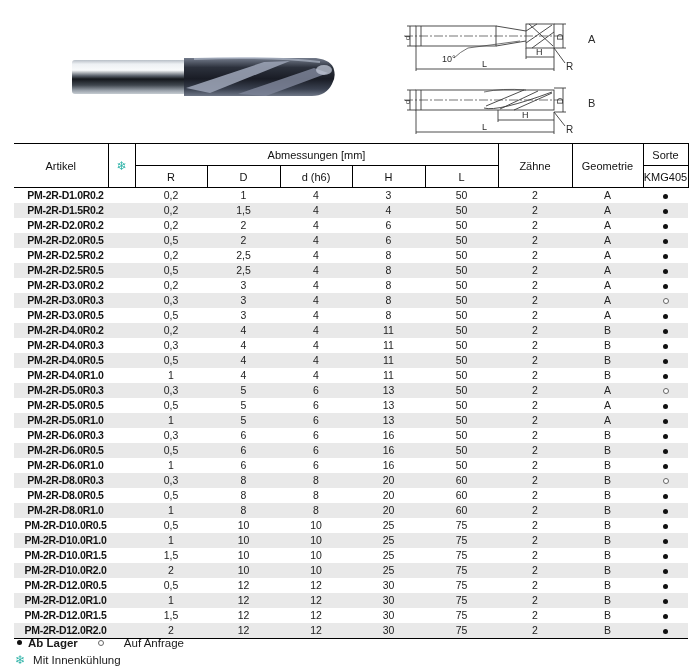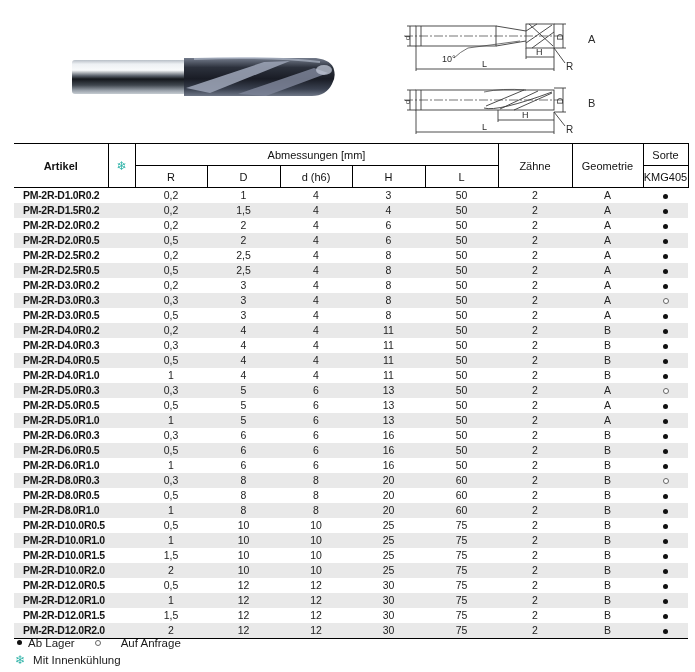--- a/index.html
+++ b/index.html
@@ -16,37 +16,37 @@
   table.catalog {
     position:absolute; left:14px; top:143px; width:674px;
     border-collapse:collapse; table-layout:fixed;
     border-top:1.5px solid #000; border-bottom:1px solid #000;
   }
   table.catalog thead th {
     font-weight:normal; font-size:11px; color:#111;
     border:1px solid #000; height:21px; padding:0; background:#fff;
     overflow:hidden; white-space:nowrap;
   }
-  table.catalog thead th.no-left { border-left:none;font-weight:bold; }
+  table.catalog thead th.no-left { border-left:none; }
   table.catalog thead th.snow { color:var(--accent,#2fb3a8); font-size:12px; }
   table.catalog tbody td {
     text-align:center; height:15px; padding:0; font-size:10.5px; color:#222;
     line-height:15px; white-space:nowrap; overflow:hidden;
   }
   table.catalog tbody td.artikel {
-    text-align:left; padding-left:9px; font-weight:bold; letter-spacing:-0.3px;
+    text-align:center; padding-left:9px; font-weight:bold; letter-spacing:-0.3px;
     color:#141414;
   }
   table.catalog tbody tr:nth-child(even) { background:#e9e9e9; }
   .dot { display:inline-block; border-radius:50%; vertical-align:middle; }
   .dot.filled { width:5px; height:5px; background:#111; }
   .dot.open   { width:4px; height:4px; border:1px solid #666; background:#fff; }
   
   .legend-1 { position:absolute; left:17px; top:636px; font-size:11.5px; color:#1a1a1a; }
-  .legend-1 .lbl { margin:0 20px 0 6px; vertical-align:middle; }
+  .legend-1 .lbl { margin:0 20px 0 6px; vertical-align:middle;font-weight:bold; }
   .legend-1 .lbl2 { margin-left:20px; vertical-align:middle; }
   .legend-2 { position:absolute; left:15px; top:653px; font-size:11.5px; color:#1a1a1a; }
   .legend-2 .snowflake { color:var(--accent,#2fb3a8); font-size:12px; margin-right:8px; vertical-align:middle; }
   .legend-2 .lbl { vertical-align:middle;margin-top:20px; }
 </style>
 </head>
 <body>
 
 <div class="page">
 

